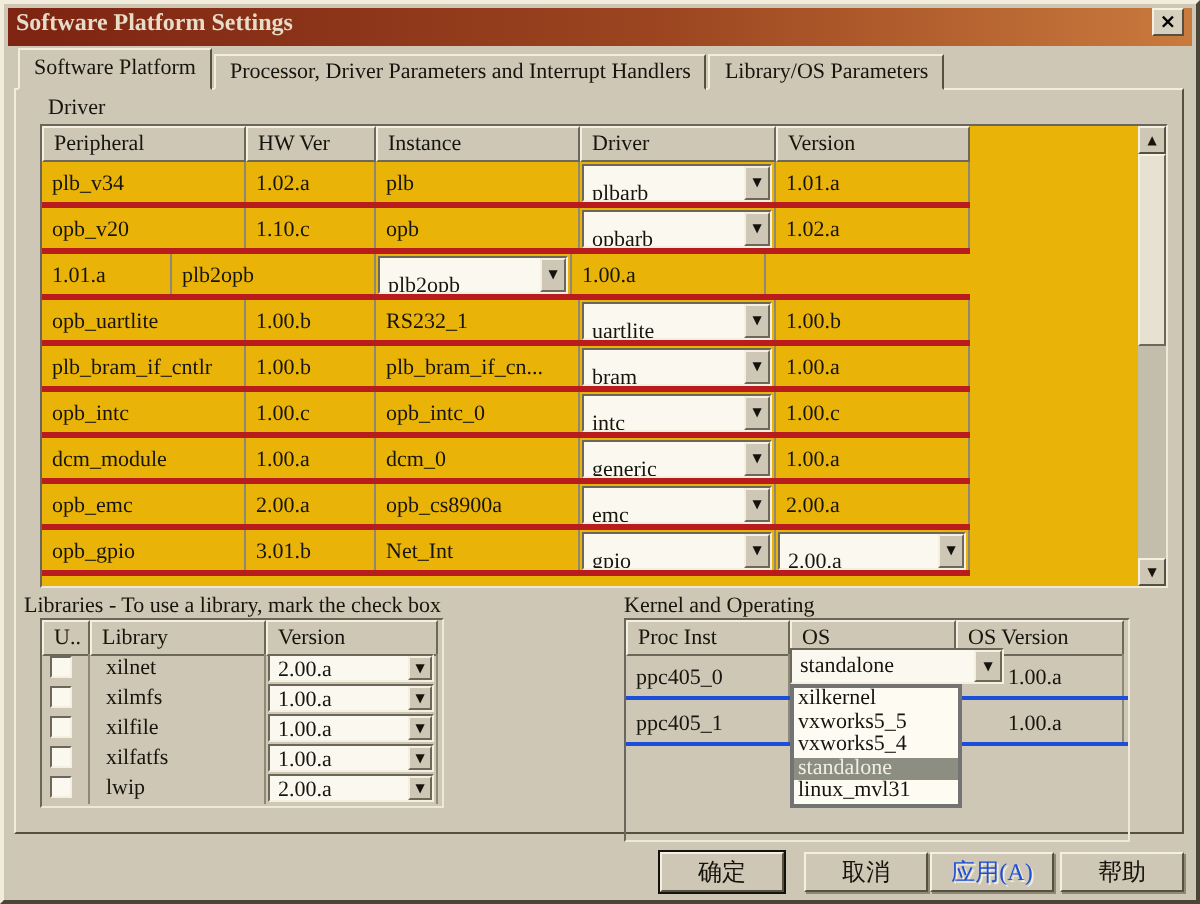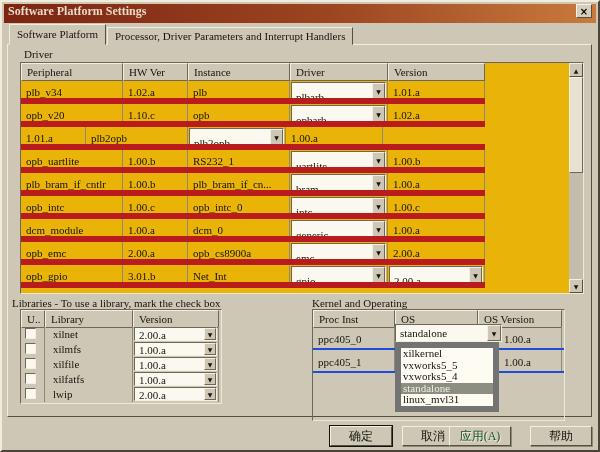--- a/index.html
+++ b/index.html
@@ -27,21 +27,21 @@
   .seclabel{position:absolute;white-space:nowrap}
   
   .dtable{position:absolute;left:18px;top:60px;width:564px;height:232px;background:#eab308;
           border:1px solid;border-color:#6b665a #eee8d9 #eee8d9 #6b665a;box-sizing:border-box}
   .dhead{position:absolute;left:0;top:0;right:14px;height:18px;display:flex}
   .hcell{box-sizing:border-box;height:18px;padding:2px 0 0 5px;overflow:hidden;white-space:nowrap;
          border:1px solid;border-color:#f4efe1 #6d6759 #6d6759 #f4efe1;background:#cec7b5}
   .hfill{flex:1;border:none}
   .w0{width:102px}.w1{width:65px}.w2{width:102px}.w3{width:98px}.w4{width:97px}
   .dbody{position:absolute;left:0;top:18px;width:464px;bottom:0}
-  .trow{display:flex;height:23px;border-bottom:6px solid #b91c1c;box-sizing:border-box}
+  .trow{display:flex;height:23px;border-bottom:3px solid #b91c1c;box-sizing:border-box}
   .td{box-sizing:border-box;border-right:1px solid #8e8877;padding:5px 0 0 5px;
       overflow:hidden;white-space:nowrap}
   .td.cc{padding:1px}
   .combo{display:flex;height:19px;background:#fbf9ef;box-sizing:border-box;
          border:1px solid;border-color:#6d6759 #f4efe1 #f4efe1 #6d6759}
   .combo .ct{flex:1;padding:8px 0 0 4px;overflow:hidden;white-space:nowrap}
   .combo .cb{width:13px;background:#cec7b5;color:#14120c;
              border:1px solid;border-color:#f4efe1 #6d6759 #6d6759 #f4efe1;box-sizing:border-box;
              font-size:6px;display:flex;align-items:center;justify-content:center;
              font-family:"DejaVu Sans",sans-serif}
@@ -83,47 +83,48 @@
   .kcell.ver{padding-left:26px}
   
   .os-combo{position:absolute;left:393px;top:322px;width:107px;height:18px;z-index:6;
             display:flex;background:#fbf9ef;box-sizing:border-box;
             border:1px solid;border-color:#6d6759 #f4efe1 #f4efe1 #6d6759}
   .os-combo .ct{flex:1;padding:2px 0 0 4px;overflow:hidden}
   .os-combo .cb{width:14px;background:#cec7b5;border:1px solid;box-sizing:border-box;
                 border-color:#f4efe1 #6d6759 #6d6759 #f4efe1;font-size:6px;
                 display:flex;align-items:center;justify-content:center;
                 font-family:"DejaVu Sans",sans-serif}
-  .os-list{position:absolute;left:393px;top:340px;width:104px;z-index:7;background:#fdfbf2;
-           border:6px solid #737373;box-sizing:border-box}
+  .os-list{position:absolute;left:393px;top:340px;width:86px;z-index:7;background:#fdfbf2;
+           border:2px solid #737373;box-sizing:border-box}
   .os-item{height:11.5px;line-height:11.5px;padding:0 2px;white-space:nowrap;overflow:hidden}
   .os-item.sel{background:#8b8e80;color:#f2efe4}
   
   .btn{position:absolute;top:424px;width:62px;height:20px;background:#cec7b5;cursor:default;
        border:1px solid;border-color:#f4efe1 #55503f #55503f #f4efe1;box-shadow:1px 1px 0 #8e8877;
        font-size:12px;line-height:17px;text-align:center;padding:0;
        font-family:"Liberation Serif","DejaVu Serif",serif;color:#16140d}
   .btn.ok{left:328px;outline:1px solid #14120c}
   .btn.cancel{left:400px}
-  .btn.apply{left:447px;color:#14532d;text-shadow:1px 1px 0 #f2ecdb}
+  .btn.apply{left:463px;color:#1d4ed8;text-shadow:1px 1px 0 #f2ecdb}
   .btn.help{left:528px}
 </style>
 </head>
 <body>
 
 <div class="dialog">
 
   <div class="titlebar">
     <span class="title">Software Platform Settings</span>
     <button class="closebtn"><span>×</span></button>
   </div>
 
   <div class="tabs">
     <div class="tab active">Software Platform</div>
     <div class="tab">Processor, Driver Parameters and Interrupt Handlers</div>
+    <div class="tab">Library/OS Parameters</div>
   </div>
 
   <div class="page"></div>
 
   <div class="seclabel" style="left:22px;top:46px">Driver</div>
 
   <div class="dtable">
     <div class="dhead">
       <div class="hcell w0">Peripheral</div>
       <div class="hcell w1">HW Ver</div>

